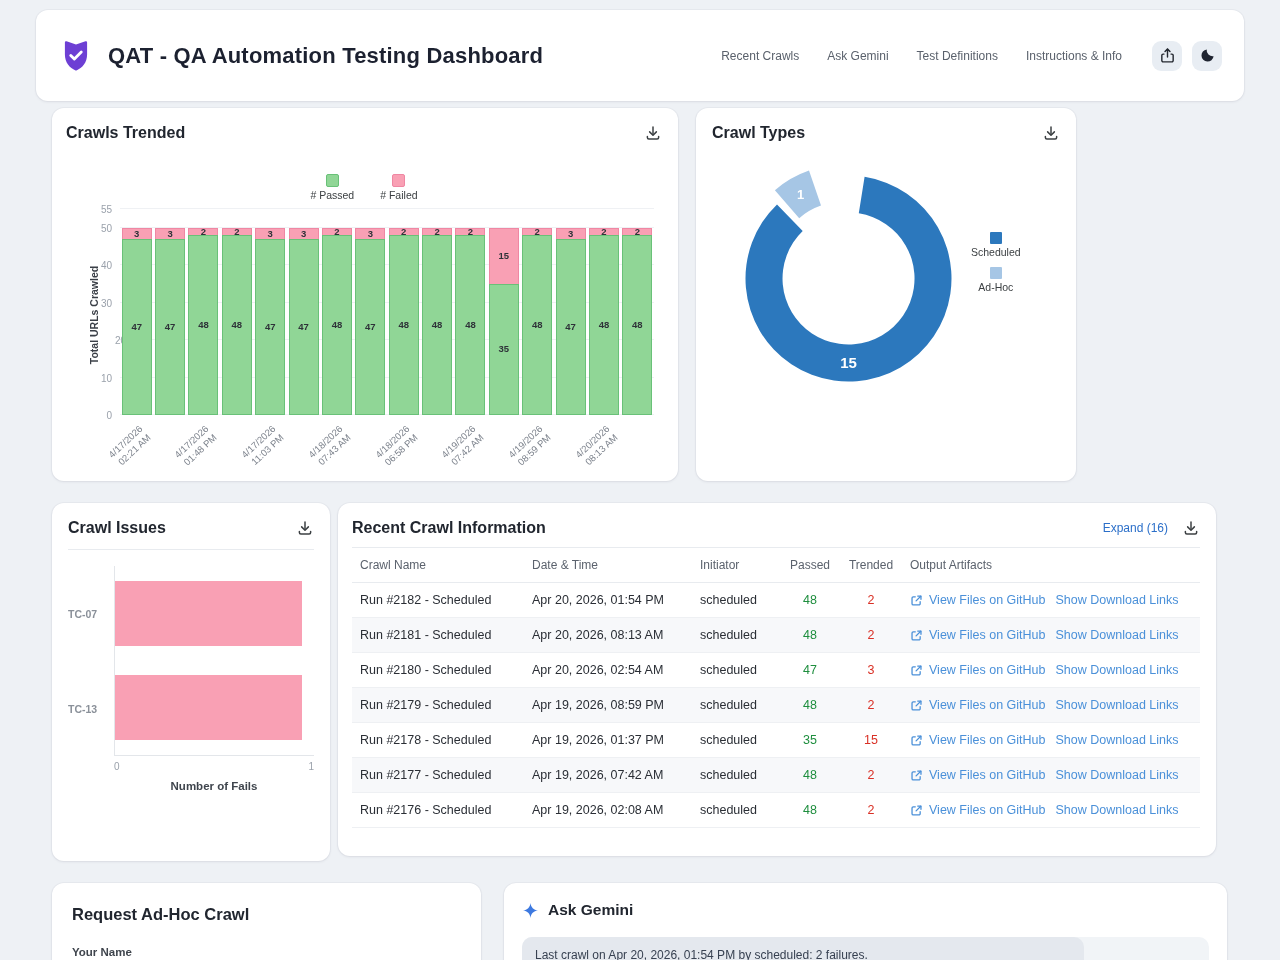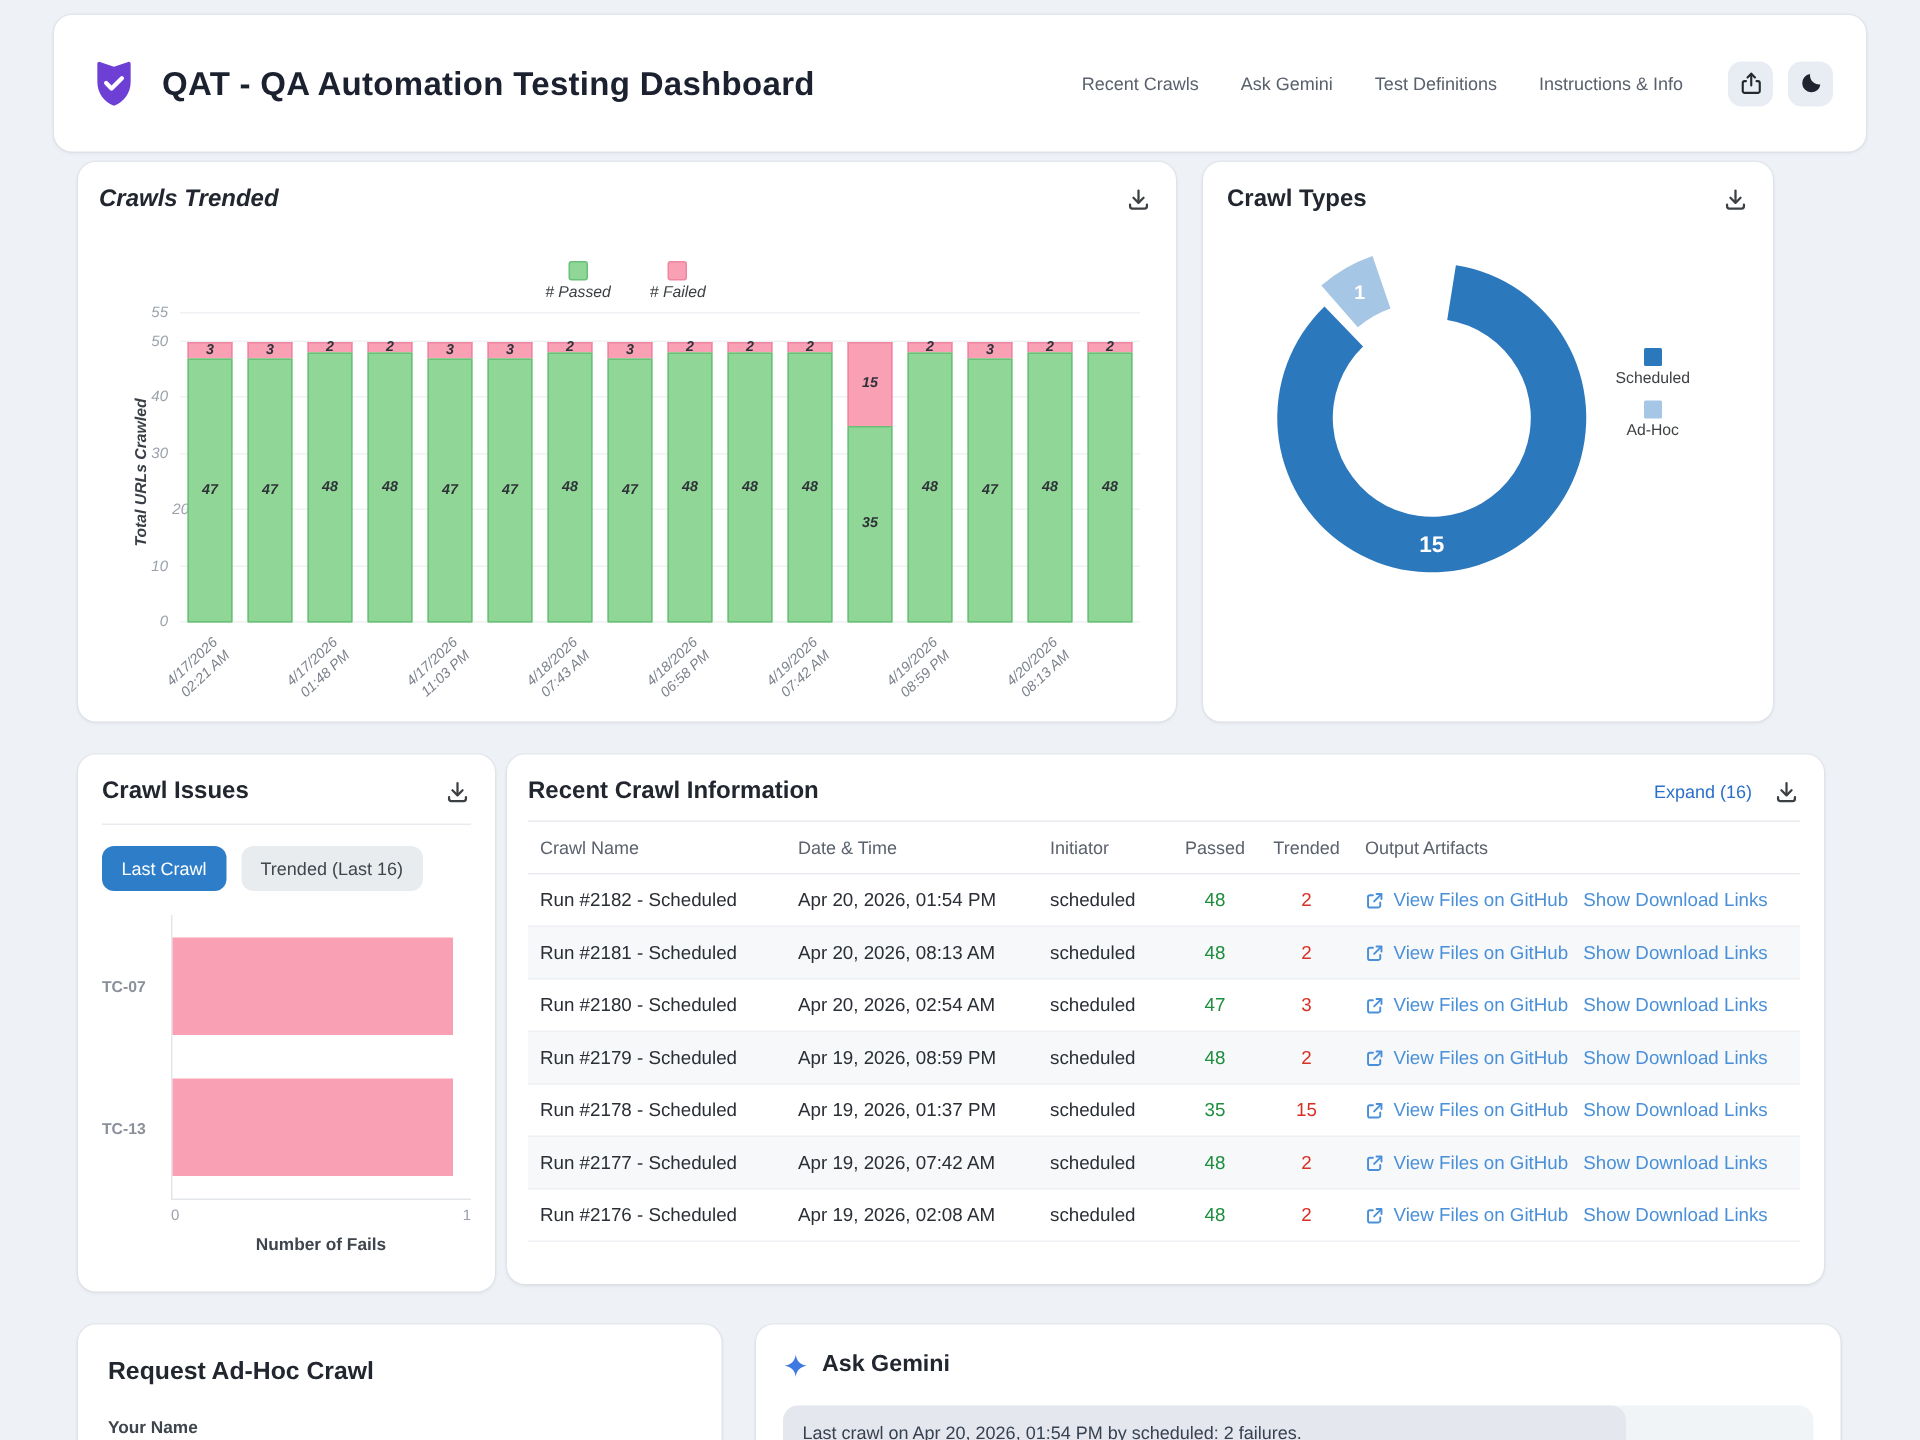--- a/index.html
+++ b/index.html
@@ -22,21 +22,21 @@
   .row { display:flex; align-items:flex-start; margin-left:16px; margin-right:8px; }
   .row1 { margin-top:7px; gap:18px; }
   .row2 { margin-top:22px; gap:8px; }
   .row3 { margin-top:22px; gap:23px; }
 
   .card-head { display:flex; align-items:center; justify-content:space-between; }
   .card-title { font-size:16px; font-weight:600; color:#21262f; }
   .dl-icon { width:18px; height:18px; cursor:pointer; }
 
   
-  .trended { width:732px; height:373px; padding:16px 16px 0 14px;font-style:italic; }
+  .trended { width:626px; height:373px; padding:16px 16px 0 14px; }
   .legend { display:flex; justify-content:center; gap:26px; margin-top:32px; font-size:10.5px; color:#3c4043; }
   .legend-item { display:flex; align-items:center; gap:2px;flex-direction:column; }
   .legend-swatch { width:13px; height:13px; border-radius:2px; }
   .chart-zone { display:flex; margin-top:8px; }
   .ylabel { width:20px; position:relative; }
   .ylabel span { position:absolute; top:100px; left:-32px; transform:rotate(-90deg); transform-origin:center; font-size:10.5px; font-weight:bold; color:#3a3f47; white-space:nowrap; display:block; width:120px; text-align:center; }
   .plot-wrap { flex:1; margin-left:34px; margin-right:8px; }
   .plot { position:relative; height:206px; }
   .grid { position:absolute; left:0; right:0; height:1px; background:#eff1f4; }
   .ytick { position:absolute; left:-8px; transform:translate(-100%,50%); font-size:10px; color:#9aa1ab;padding-left:18px; }
@@ -378,24 +378,20 @@
   <div class="row row2">
     <section class="card issues">
       <div class="card-head">
         <div class="card-title">Crawl Issues</div>
         <svg class="dl-icon" viewBox="0 0 24 24" fill="none" stroke="#3c4043" stroke-width="2" stroke-linecap="round" stroke-linejoin="round">
           <path d="M12 4v10"></path>
             <path d="M7.5 10.5 12 15l4.5-4.5"></path>
             <path d="M4.5 16.5V18a2 2 0 0 0 2 2h11a2 2 0 0 0 2-2v-1.5"></path>
         </svg>
       </div>
-      <div class="toggle-row" id="issues-toggles">
-          <button class="toggle-btn active">Last Crawl</button>
-          <button class="toggle-btn inactive">Trended (Last 16)</button>
-        </div>
       <div class="issues-chart">
         <div class="iplot-row">
           <div class="icats" id="issues-cats">
               <div>TC-07</div>
               <div>TC-13</div>
             </div>
           <div class="ibars" id="issues-bars">
               <div class="ibar" style="width: 94%;"></div>
               <div class="ibar" style="width: 94%;"></div>
             </div>

